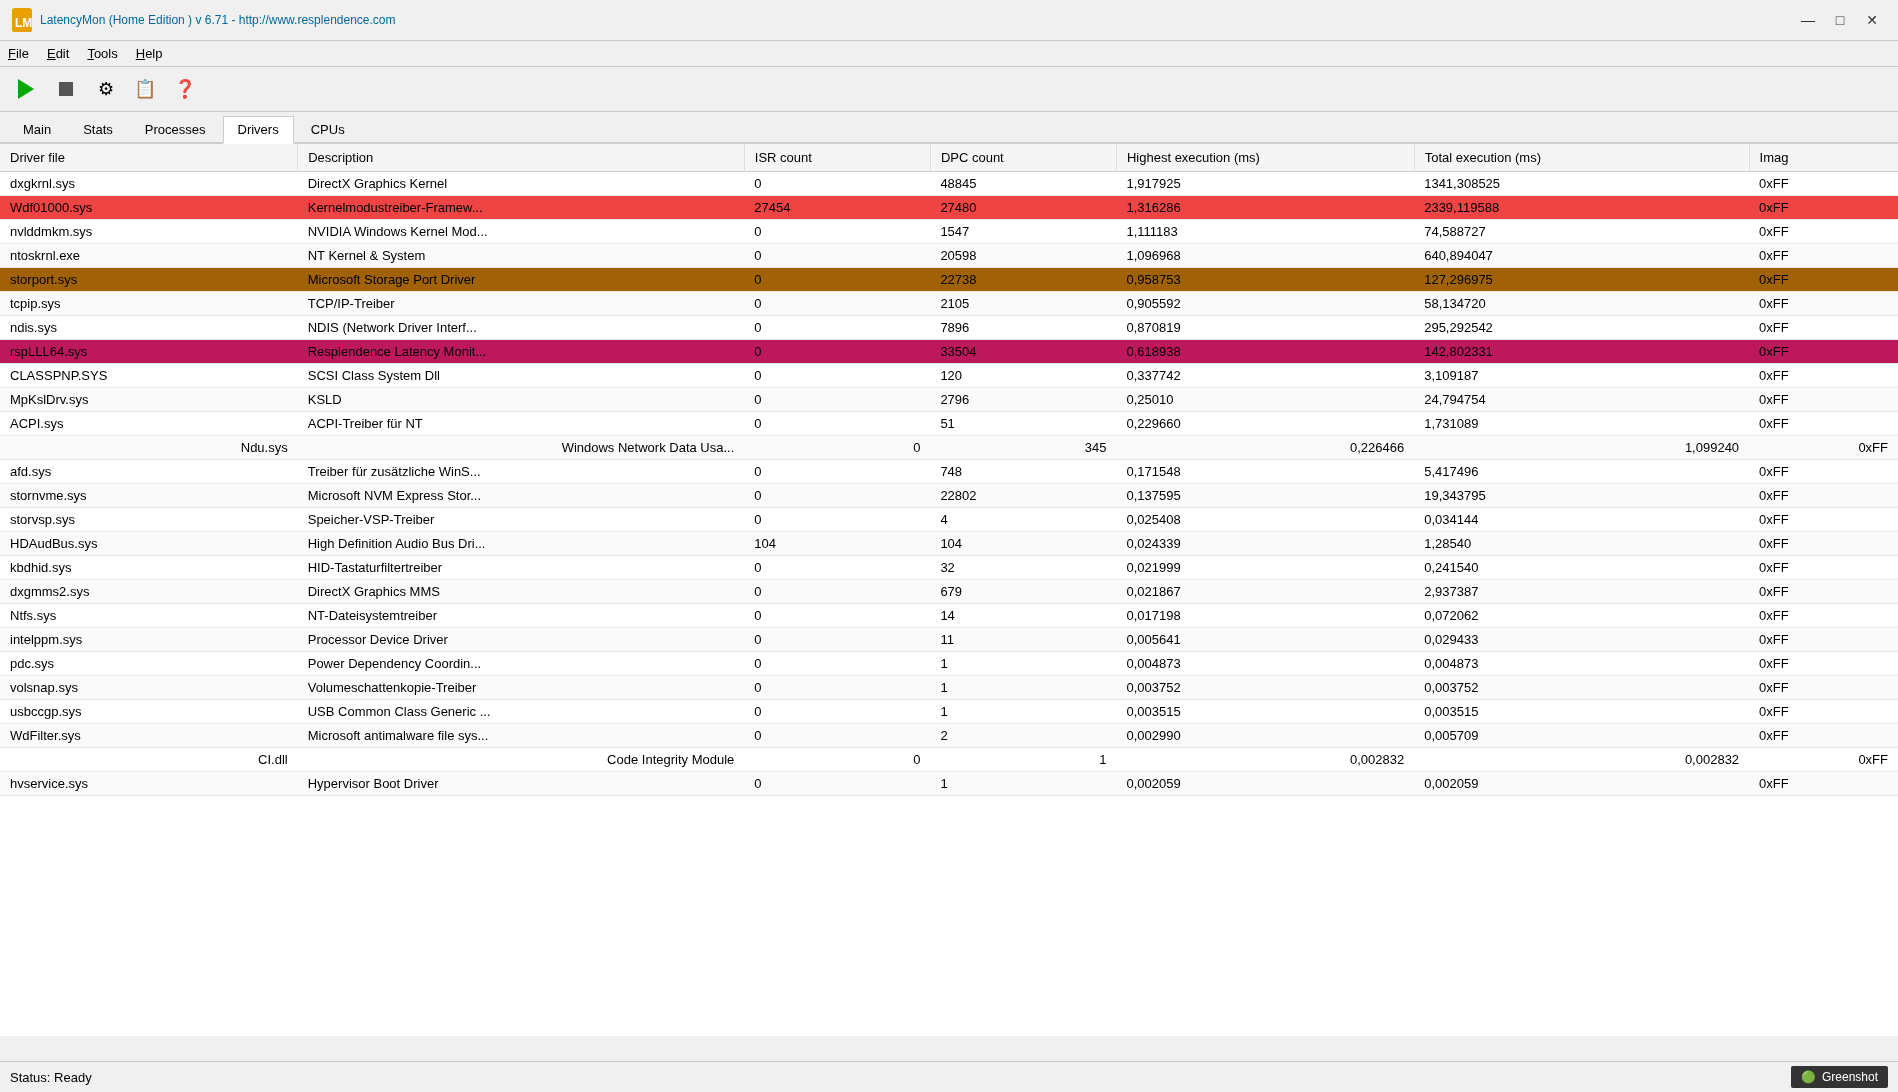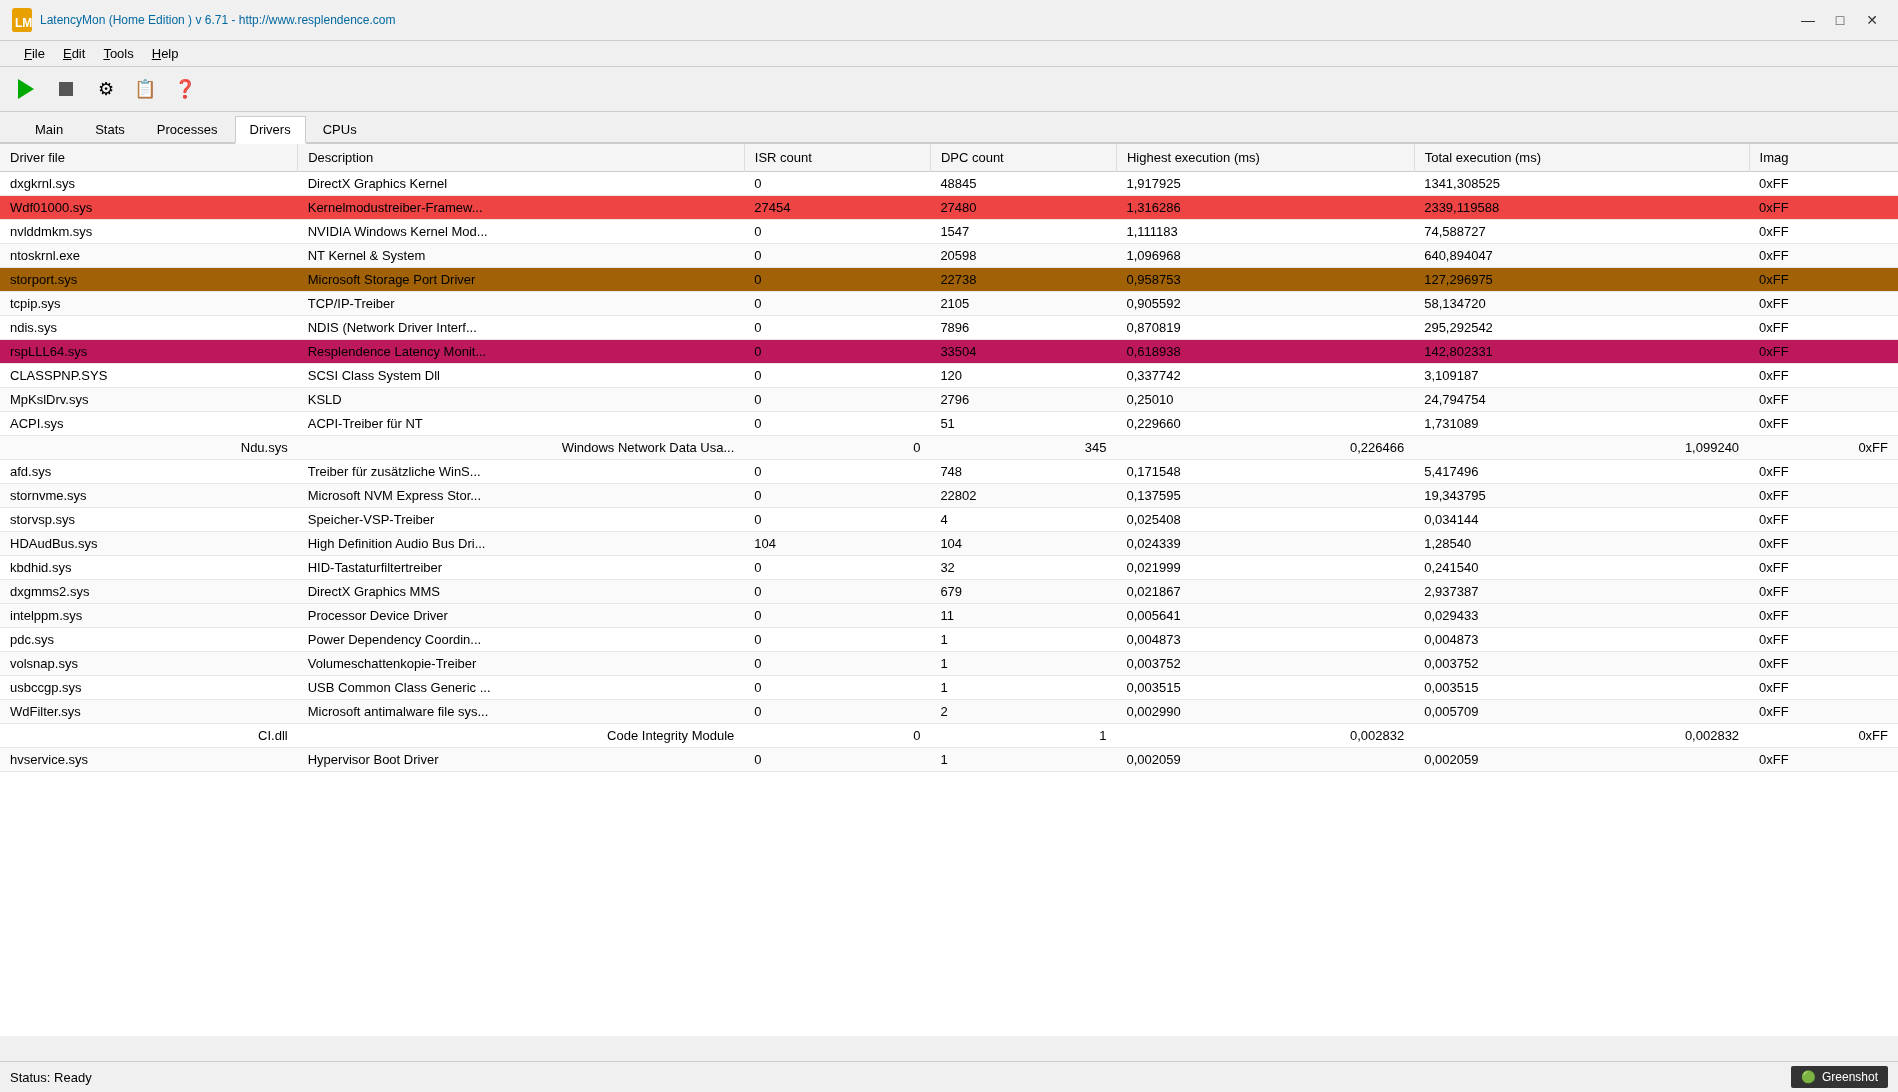--- a/index.html
+++ b/index.html
@@ -32,21 +32,21 @@
       background: transparent;
       border: none;
       cursor: pointer;
       display: flex; align-items: center; justify-content: center;
       font-size: 14px;
       color: #333;
     }
 
     .menu-bar {
       display: flex;
-      padding: 2px 16px;
+      padding: 2px 0;
       gap: 2px;
       border-bottom: 1px solid #ccc;
       align-items: flex-end;
     }
     .menu-item {
       padding: 3px 8px;
       cursor: pointer;
       font-size: 13px;
     }
     .menu-item span { text-decoration: underline; }
@@ -69,21 +69,21 @@
     .play-icon { width: 0; height: 0; border-top: 10px solid transparent; border-bottom: 10px solid transparent; border-left: 16px solid #00aa00; }
     .stop-icon { width: 14px; height: 14px; background: #555; }
     .toolbar-icon-img {
       width: 24px; height: 24px;
       display: flex; align-items: center; justify-content: center;
       font-size: 18px;
     }
 
     .tab-bar {
       display: flex;
-      padding: 4px 20px 0;
+      padding: 4px 8px 0;
       gap: 2px;
       border-bottom: 2px solid #ccc;
     }
     .tab {
       padding: 5px 14px;
       cursor: pointer;
       border: 1px solid transparent;
       border-bottom: none;
       font-size: 13px;
       background: transparent;
@@ -394,20 +394,29 @@
           </tr>
           <tr style="background: rgb(250, 250, 250);">
             <td>dxgmms2.sys</td>
             <td>DirectX Graphics MMS</td>
             <td>0</td>
             <td>679</td>
             <td>0,021867</td>
             <td>2,937387</td>
             <td>0xFF</td>
           </tr>
+          <tr style="background: white;">
+            <td>Ntfs.sys</td>
+            <td>NT-Dateisystemtreiber</td>
+            <td>0</td>
+            <td>14</td>
+            <td>0,017198</td>
+            <td>0,072062</td>
+            <td>0xFF</td>
+          </tr>
           <tr style="background: rgb(250, 250, 250);">
             <td>intelppm.sys</td>
             <td>Processor Device Driver</td>
             <td>0</td>
             <td>11</td>
             <td>0,005641</td>
             <td>0,029433</td>
             <td>0xFF</td>
           </tr>
           <tr style="background: white;">

